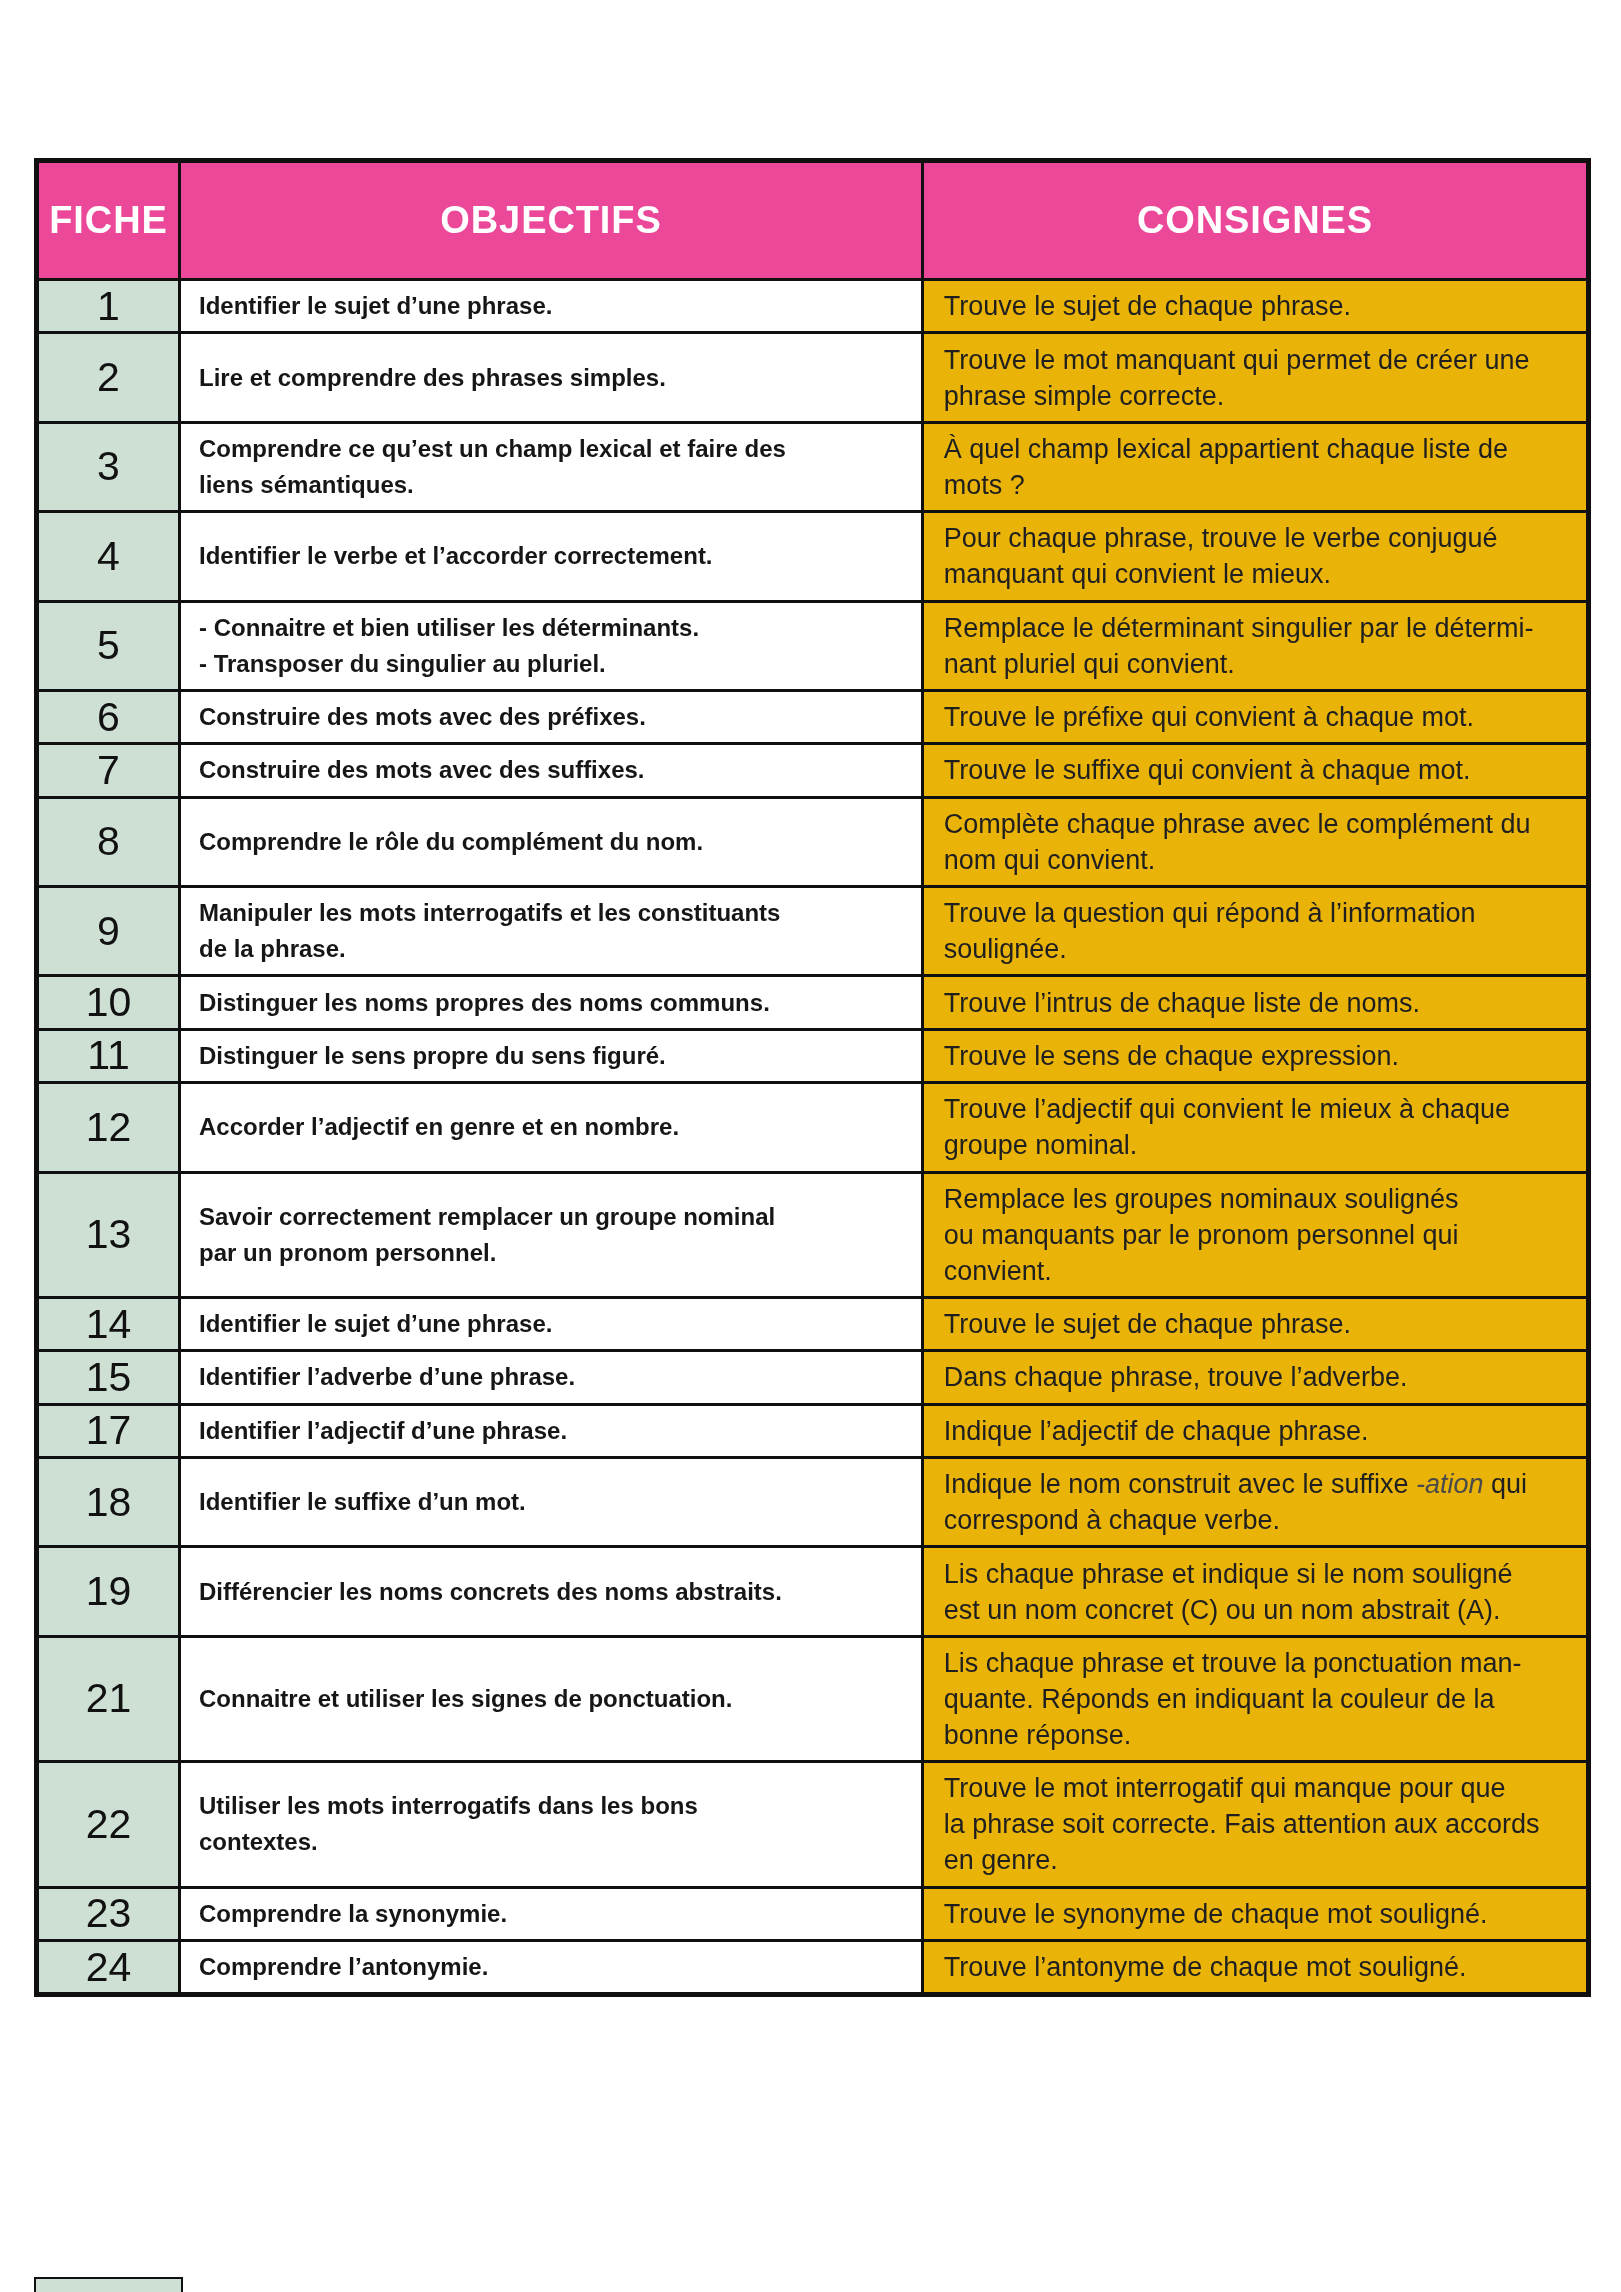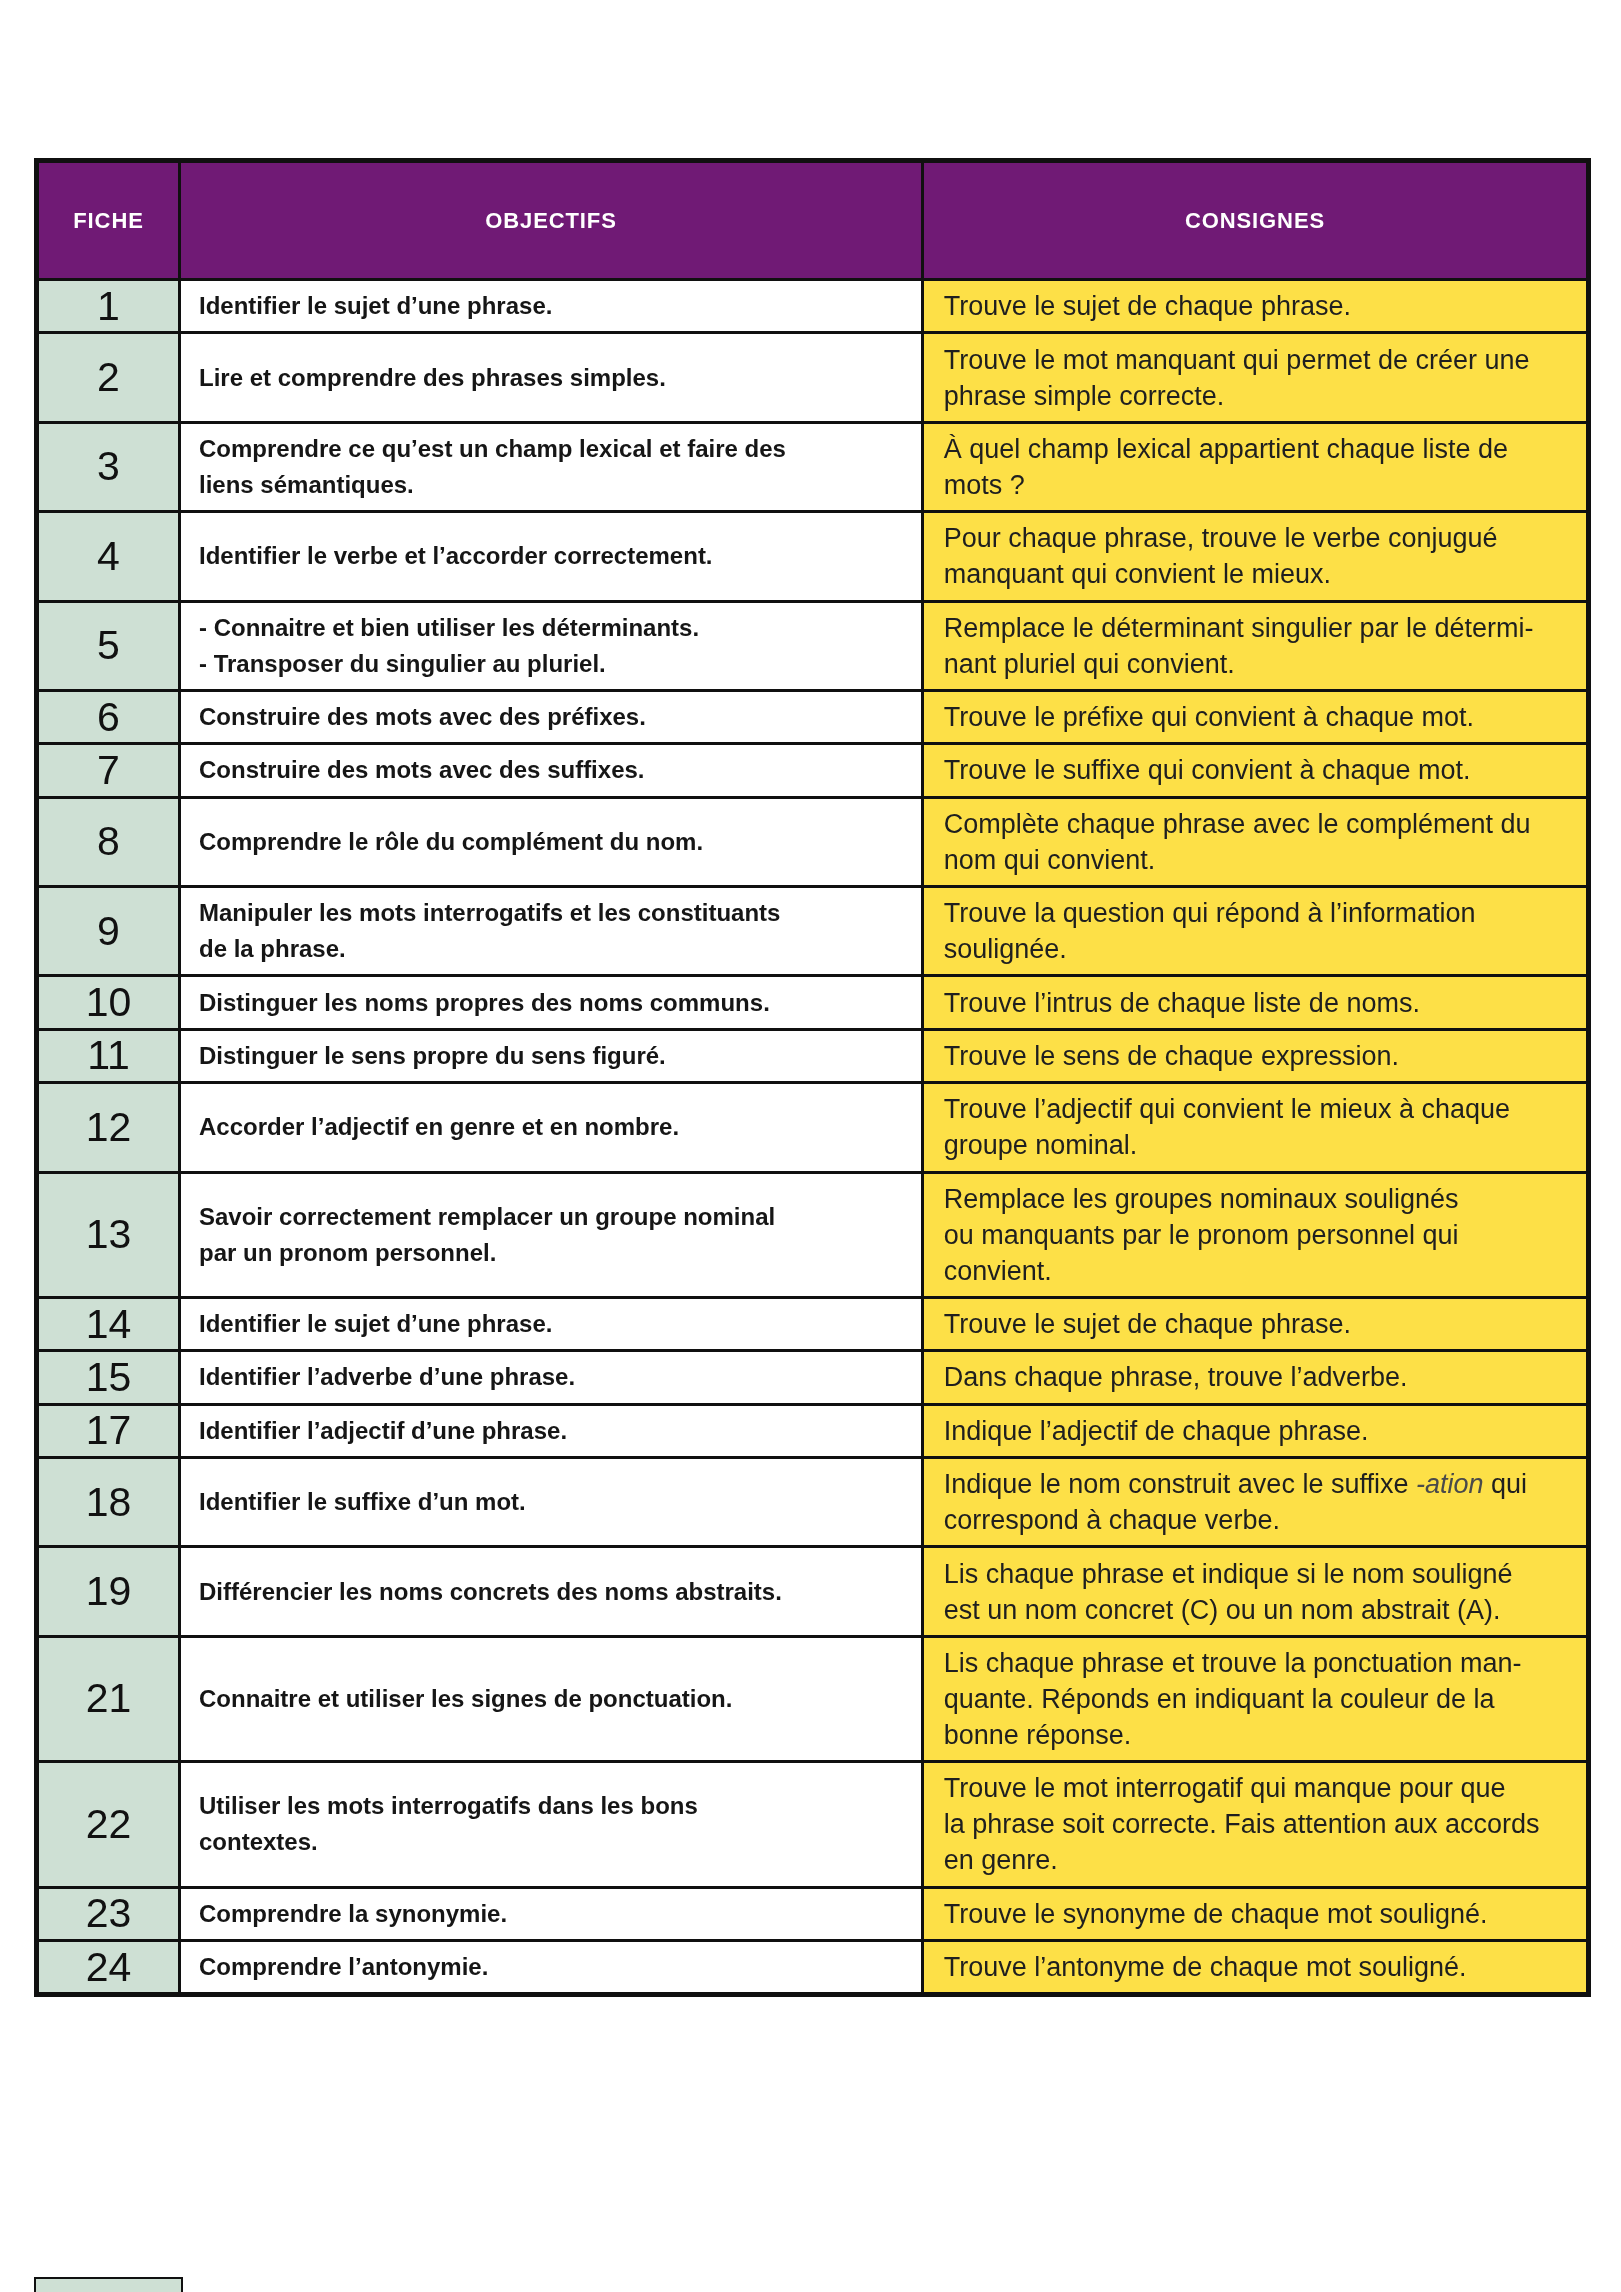--- a/index.html
+++ b/index.html
@@ -27,23 +27,23 @@
     border: 3.6px solid #101010;
   }
   table.fiches {
     border-width: 5.4px;
   }
   col.c-fiche    { width: 143px; }
   col.c-objectif { width: 743px; }
   col.c-consigne { width: 666px; }
 
   th.hcell {
-    background: #701a75;
+    background: #ec4899;
     color: #ffffff;
-    font-size: 22px;
+    font-size: 38px;
     font-weight: bold;
     letter-spacing: 0.9px;
     height: 113px;
     text-align: center;
     vertical-align: middle;
   }
   td.fiche {
     background: #cee0d4;
     text-align: center;
     vertical-align: middle;
@@ -55,21 +55,21 @@
     background: #ffffff;
     font-weight: bold;
     color: #161616;
     font-size: 24px;
     line-height: 36px;
     padding: 7.2px 12.5px 7.2px 18px;
     vertical-align: middle;
     white-space: pre-line;
   }
   td.consigne {
-    background: #fde047;
+    background: #eab308;
     font-weight: normal;
     color: #1f1f1f;
     font-size: 27px;
     line-height: 36px;
     padding: 7.2px 10.7px 7.2px 19.7px;
     vertical-align: middle;
     white-space: pre-line;
   }
   td.consigne .it {
     font-style: italic;

